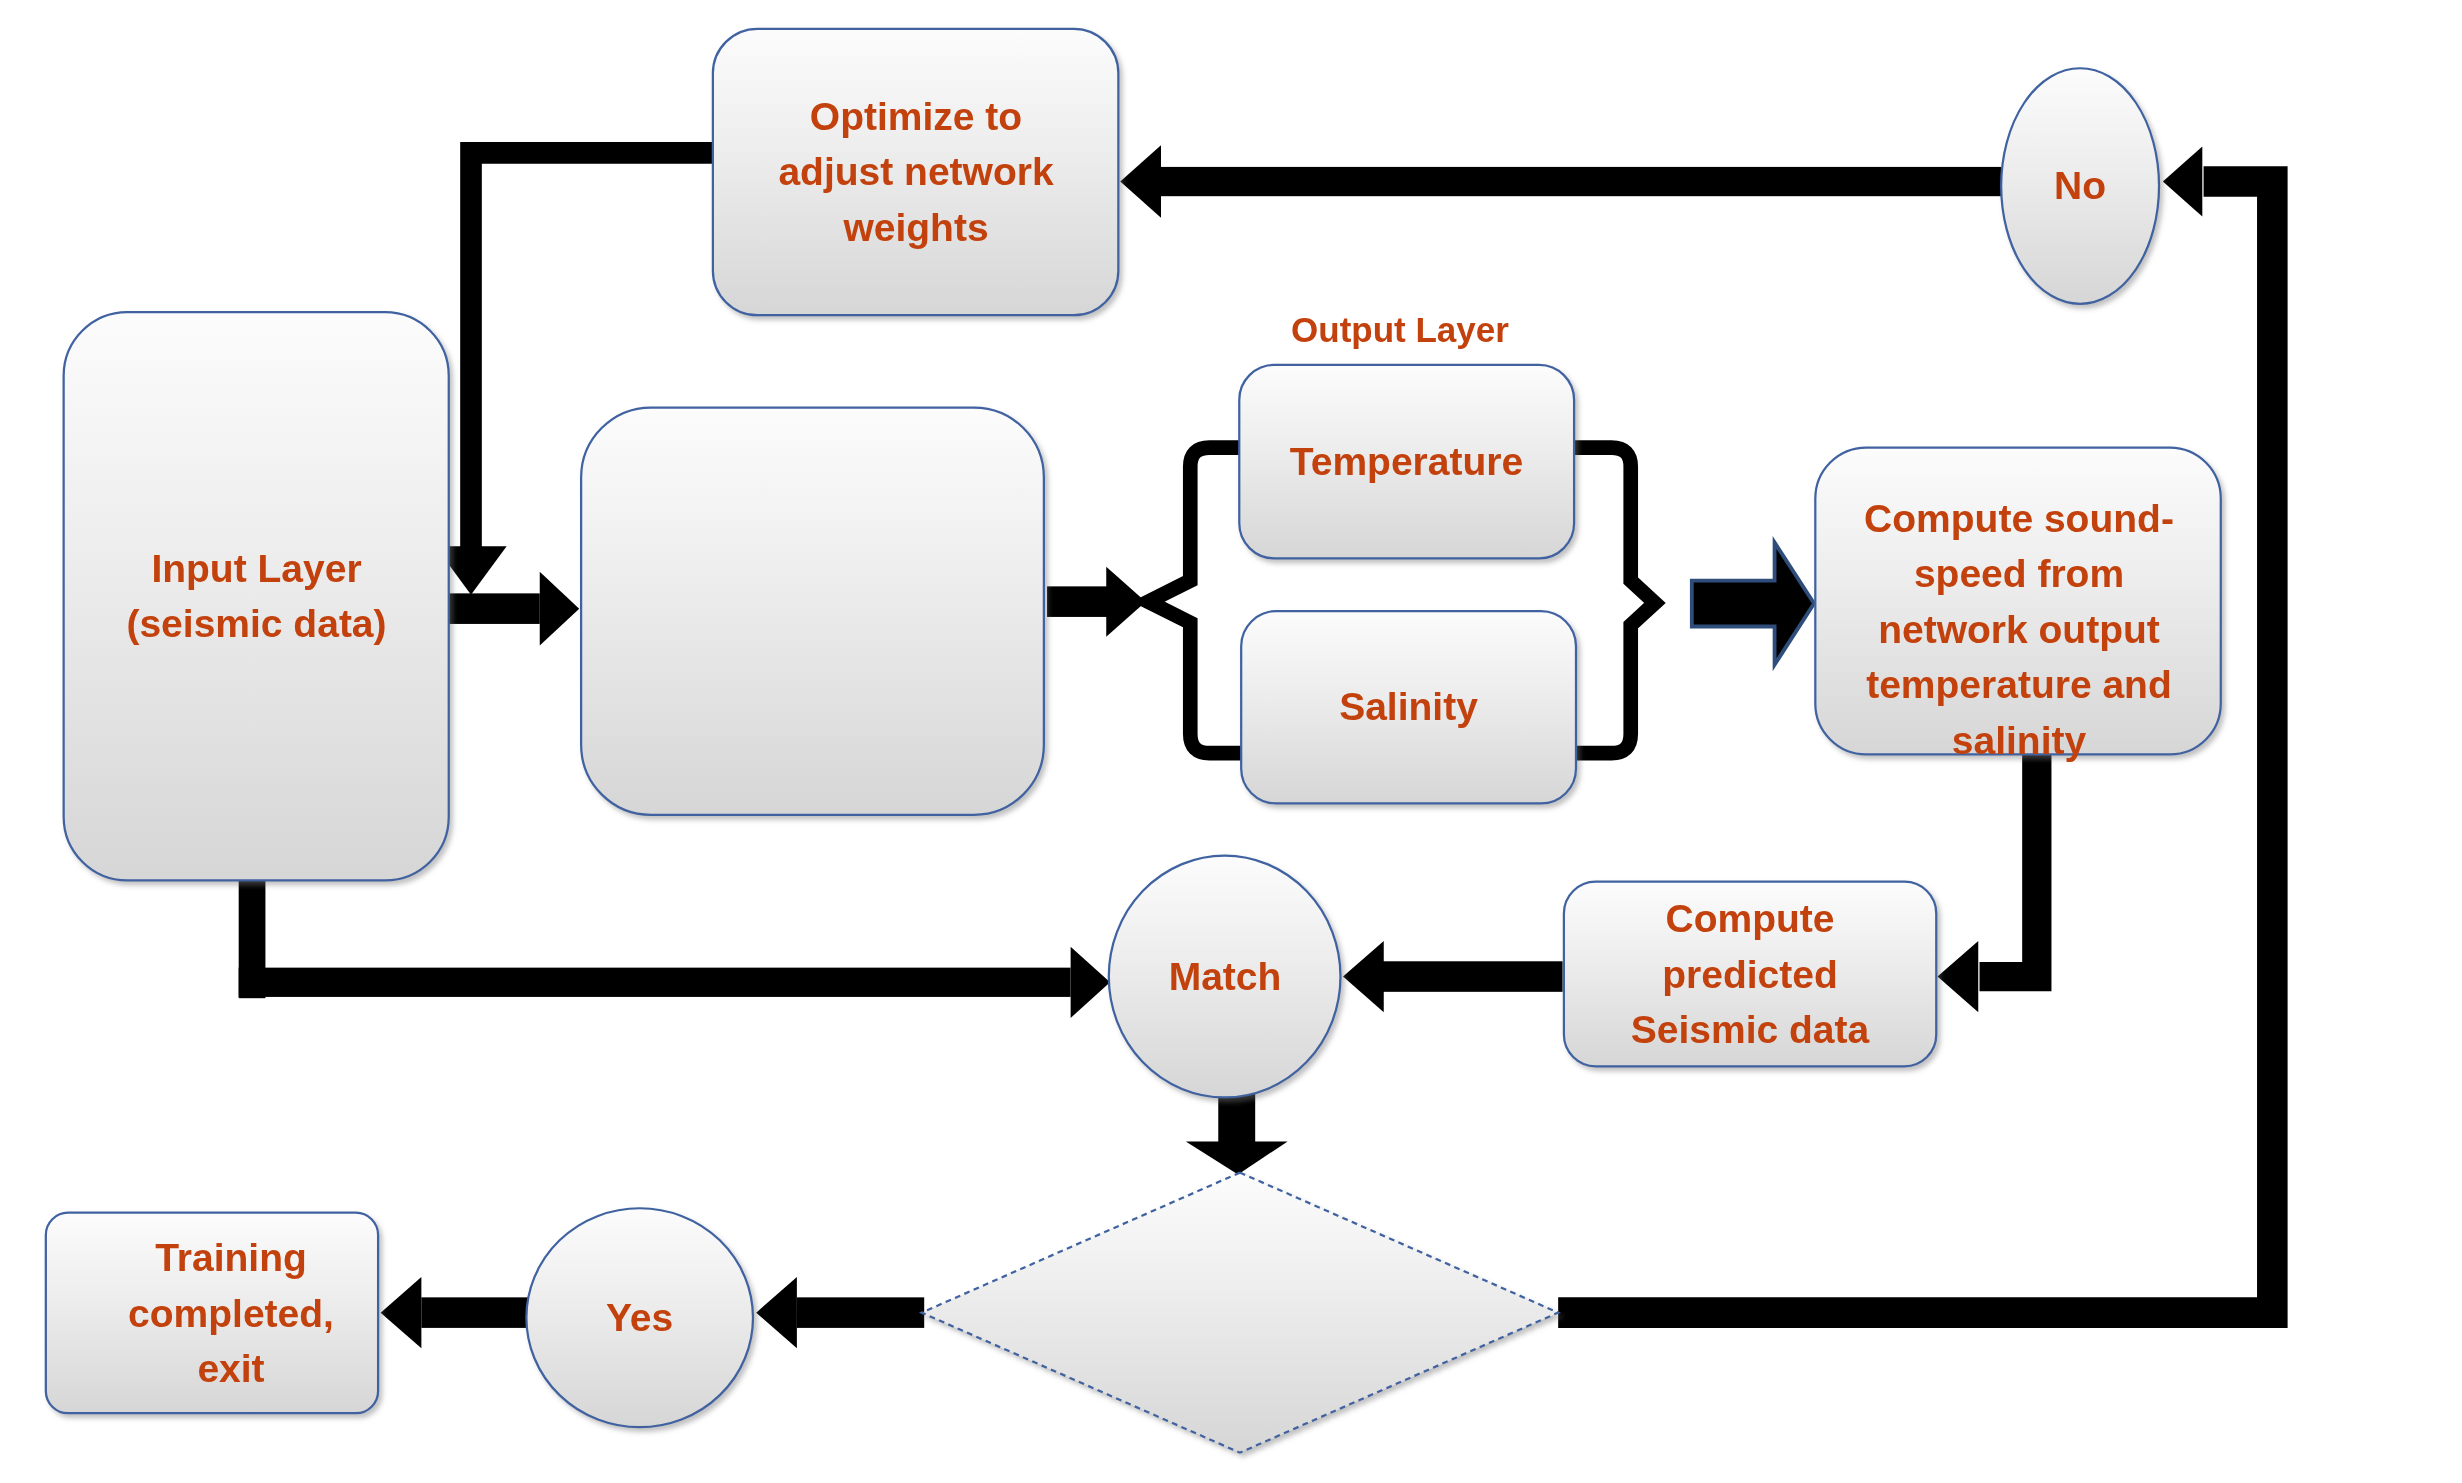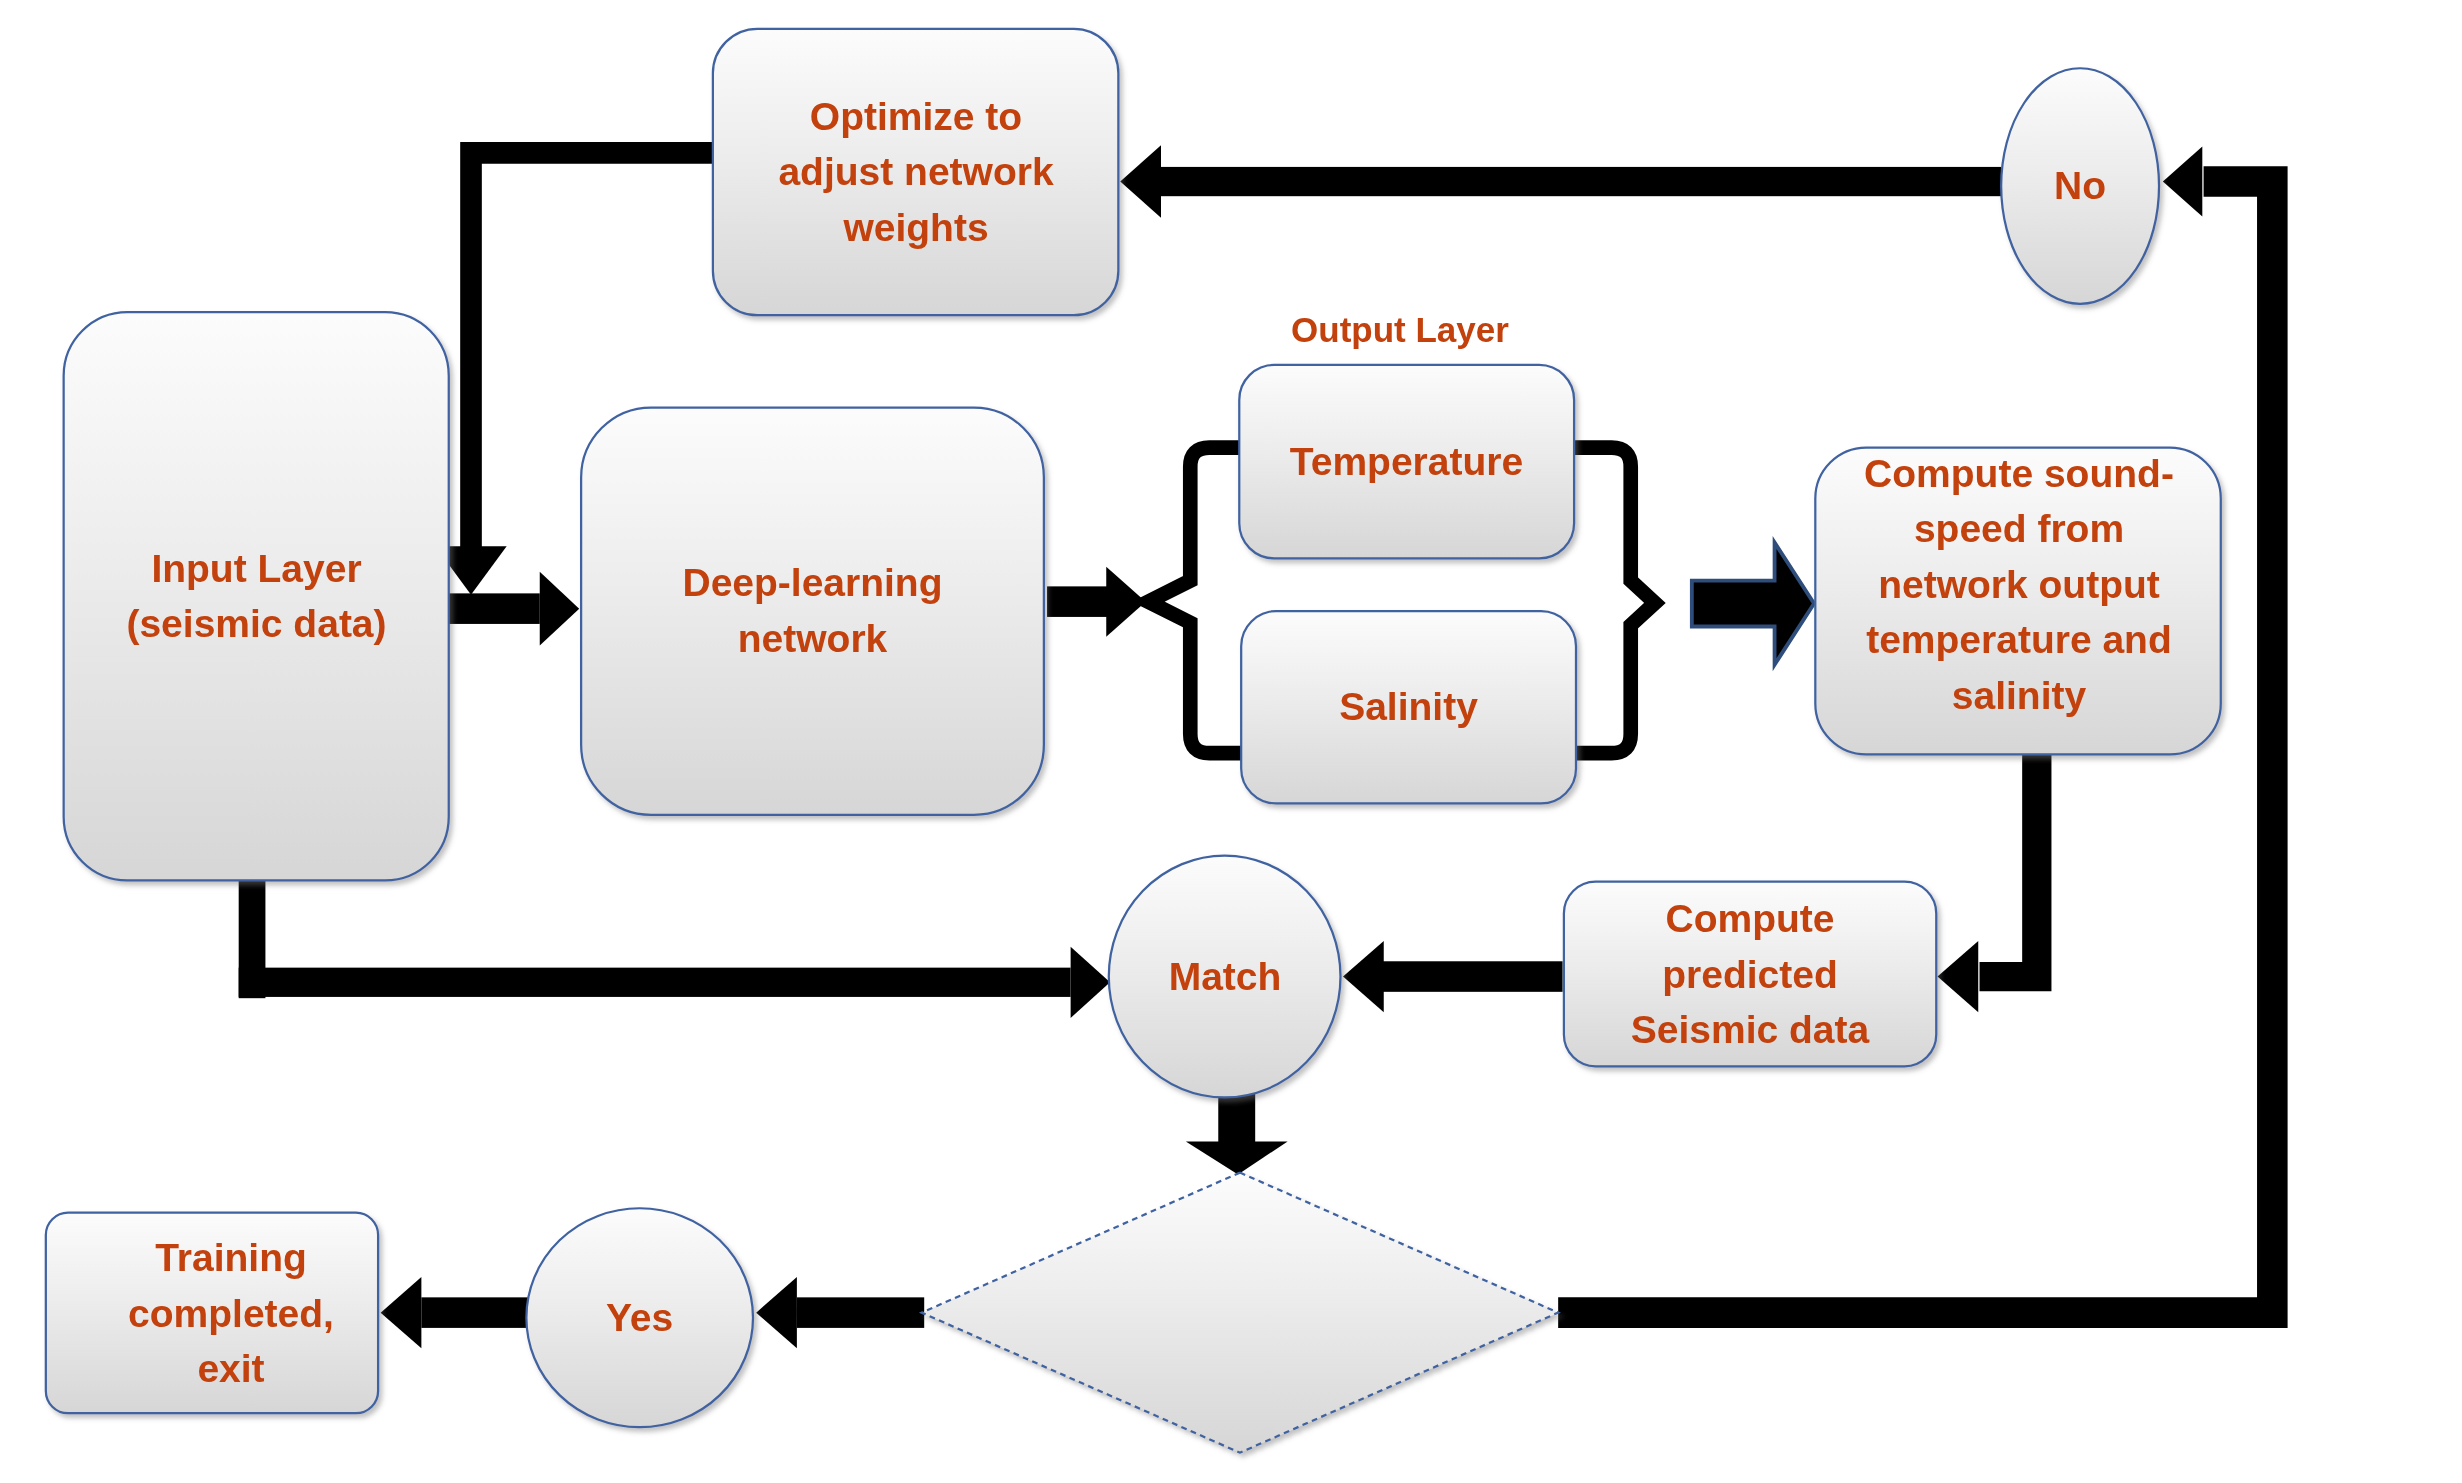--- a/index.html
+++ b/index.html
@@ -124,26 +124,24 @@
       <polygon points="1948,1842 2448,2062 1948,2282 1448,2062" stroke-dasharray="9 7"></polygon>
     </g>
   </svg>
 
   <div class="lbl" style="left:713px; top:29px;   width:406px; height:286px;">Optimize to
 adjust network
 weights</div>
   <div class="lbl" style="left:2001px; top:68px;  width:158px; height:236px;">No</div>
   <div class="lbl" style="left:64px;  top:312px;  width:385px; height:568px;">Input Layer
 (seismic data)</div>
-  <div class="lbl" style="left:581px;  top:407px;  width:463px; height:407px;">Deep-learning
-network</div>
   <div class="lbl title" style="left:1222px; top:304px; width:356px; height:51px;">Output Layer</div>
   <div class="lbl" style="left:1239px; top:365px;  width:335px; height:194px;">Temperature</div>
   <div class="lbl" style="left:1241px; top:611px;  width:335px; height:192px;">Salinity</div>
-  <div class="lbl" style="left:1816px; top:431px;  width:406px; height:307px;">Compute sound-
+  <div class="lbl" style="left:1816px; top:476px;  width:406px; height:307px;">Compute sound-
 speed from
 network output
 temperature and
 salinity</div>
   <div class="lbl" style="left:1564px; top:882px; width:372px; height:185px;">Compute
 predicted
 Seismic data</div>
   <div class="lbl" style="left:1109px; top:856px; width:232px; height:242px;">Match</div>
   <div class="lbl" style="left:526px;  top:1208px; width:227px; height:219px;">Yes</div>
   <div class="lbl" style="left:46px;   top:1213px; width:332px; height:201px;padding-left:19px;">Training

